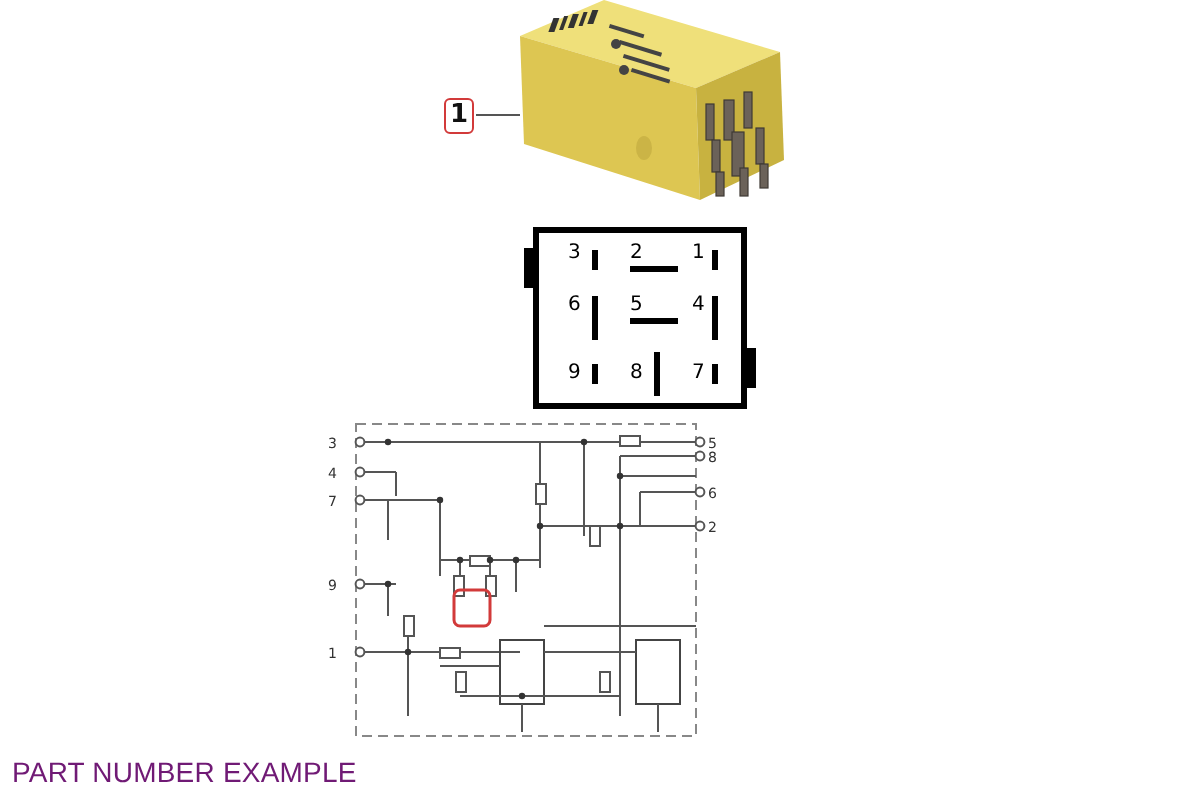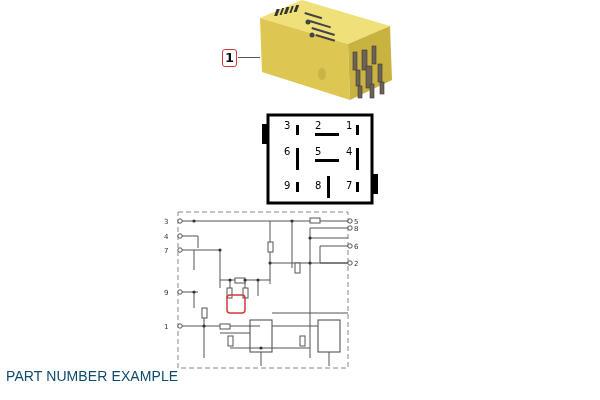--- a/index.html
+++ b/index.html
@@ -1,20 +1,20 @@
 <!DOCTYPE html>
 <html><head>
 <meta charset="utf-8">
 <style>
   html, body { margin: 0; padding: 0; }
   body { width: 600px; height: 400px; background: #ffffff; position: relative; overflow: hidden; font-family: "DejaVu Sans", sans-serif; }
   .abs { position: absolute; }
   #callout-label { left: 222px; top: 49px; width: 13px; height: 16px; border: 1.5px solid #d23a3a; border-radius: 3px; font: bold 13px "DejaVu Sans", sans-serif; color: #111; text-align: center; line-height: 16px; }
   #callout-line { left: 238px; top: 57px; width: 22px; height: 1px; background: #555; }
-  #caption { left: 6px; top: 368px; font: 14px "Liberation Sans", sans-serif; color: #0c4a6e; letter-spacing: 0.1px; text-align: center; }
+  #caption { left: 6px; top: 378px; font: 14px "Liberation Sans", sans-serif; color: #701a75; letter-spacing: 0.1px; text-align: center; }
   svg text { font-family: "DejaVu Sans", sans-serif; }
 </style>
 </head>
 <body>
 
 <svg class="abs" style="left:250px;top:0px" width="150" height="110" viewBox="0 0 150 110">
 
   <polygon points="10,18 52,0 140,26 98,44" fill="#efe07a"></polygon>
 
   <polygon points="10,18 98,44 100,100 12,72" fill="#ddc652"></polygon>

